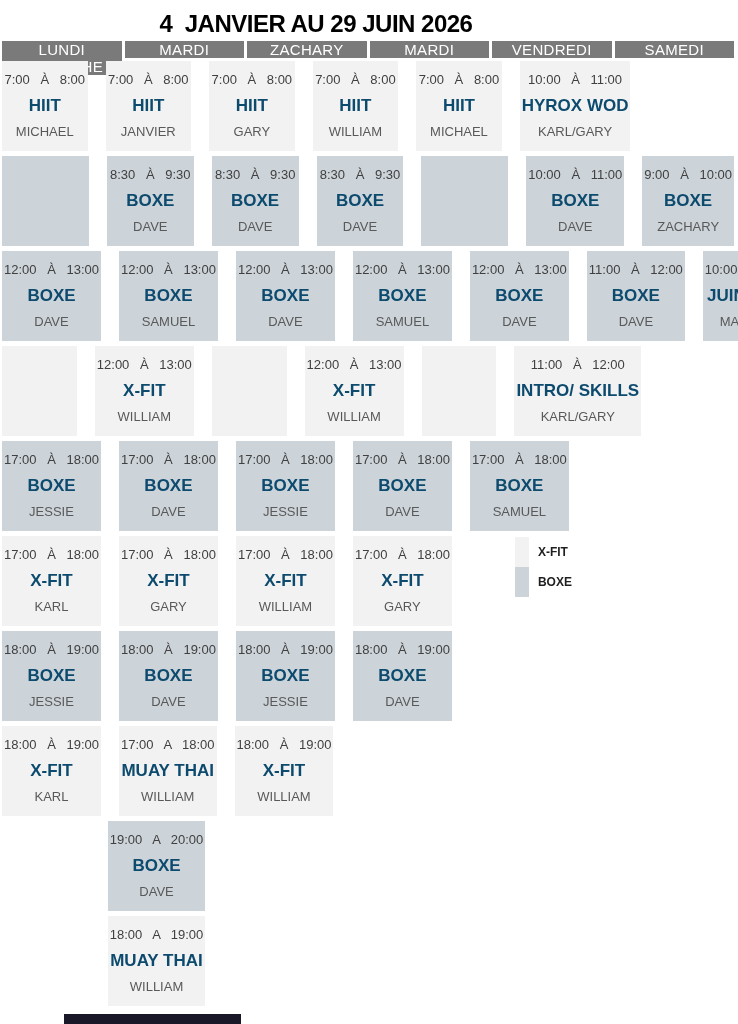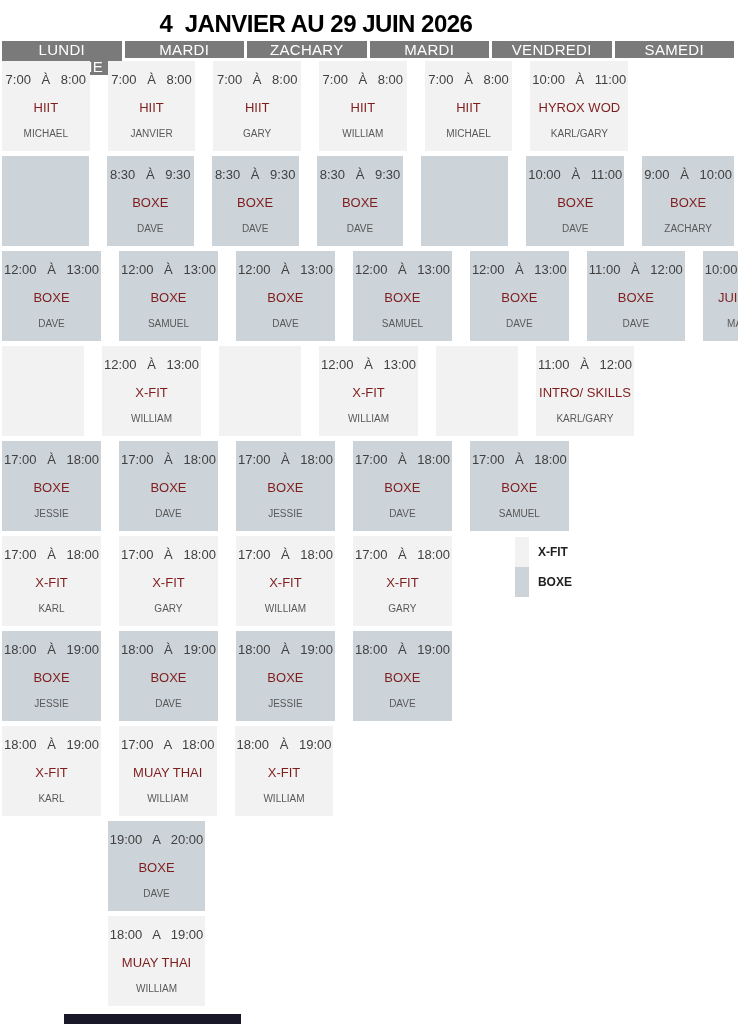--- a/index.html
+++ b/index.html
@@ -27,22 +27,22 @@
     height:90px;margin-bottom:5px;
   }
   .cell{
     display:flex;flex-direction:column;justify-content:space-between;align-items:center;
     box-sizing:border-box;padding:11px 2px 12px;text-align:center;
   }
   .cell--blue{background:#ccd3d9}
   .cell--light{background:#f2f2f2}
   .cell--none{background:transparent}
   .time{font-size:13px;color:#404040;word-spacing:7px;white-space:nowrap}
-  .activity{font-size:13px;font-weight:400;color:#7f1d1d;white-space:nowrap}
-  .coach{font-size:10px;color:#595959;white-space:nowrap}
+  .activity{font-size:17px;font-weight:700;color:#0c4a6e;white-space:nowrap}
+  .coach{font-size:13px;color:#595959;white-space:nowrap}
   .cell--legend{
     background:transparent;justify-content:flex-start;align-items:flex-start;
     padding:1px 0 0 0;
   }
   .legend-row{display:flex;align-items:center;height:30px;margin-left:45px}
   .swatch{width:14px;height:30px;display:inline-block}
   .swatch--light{background:#f2f2f2}
   .swatch--blue{background:#ccd3d9}
   .legend-label{font-size:12px;font-weight:700;color:#1f1f1f;margin-left:9px}
   .footer-bar{

